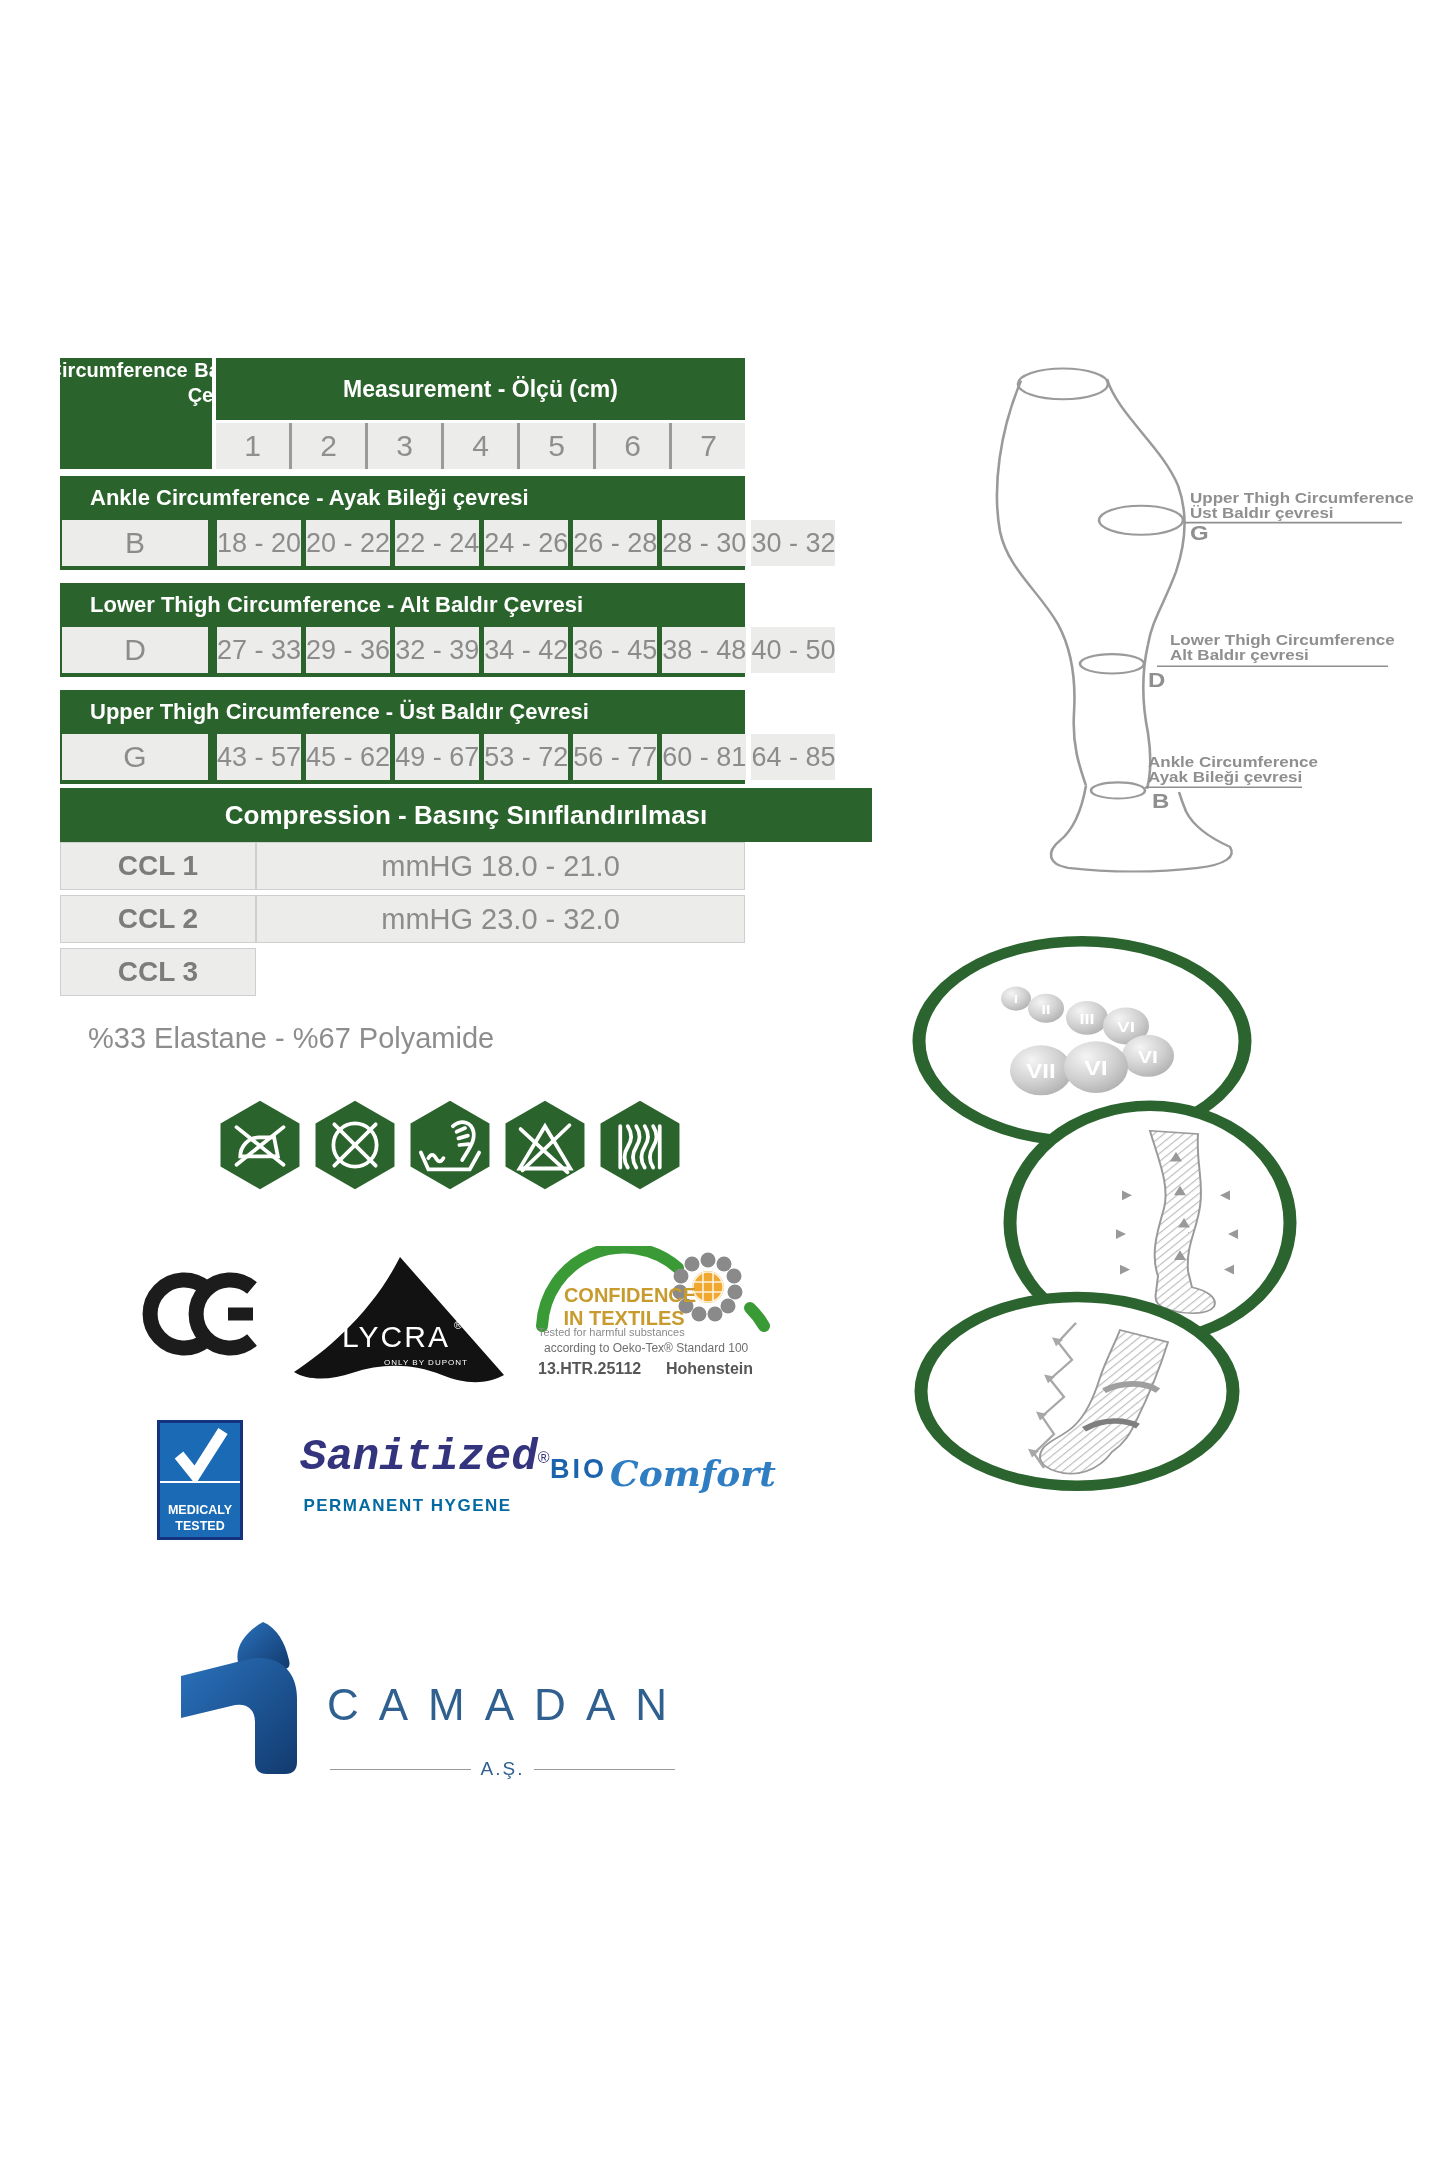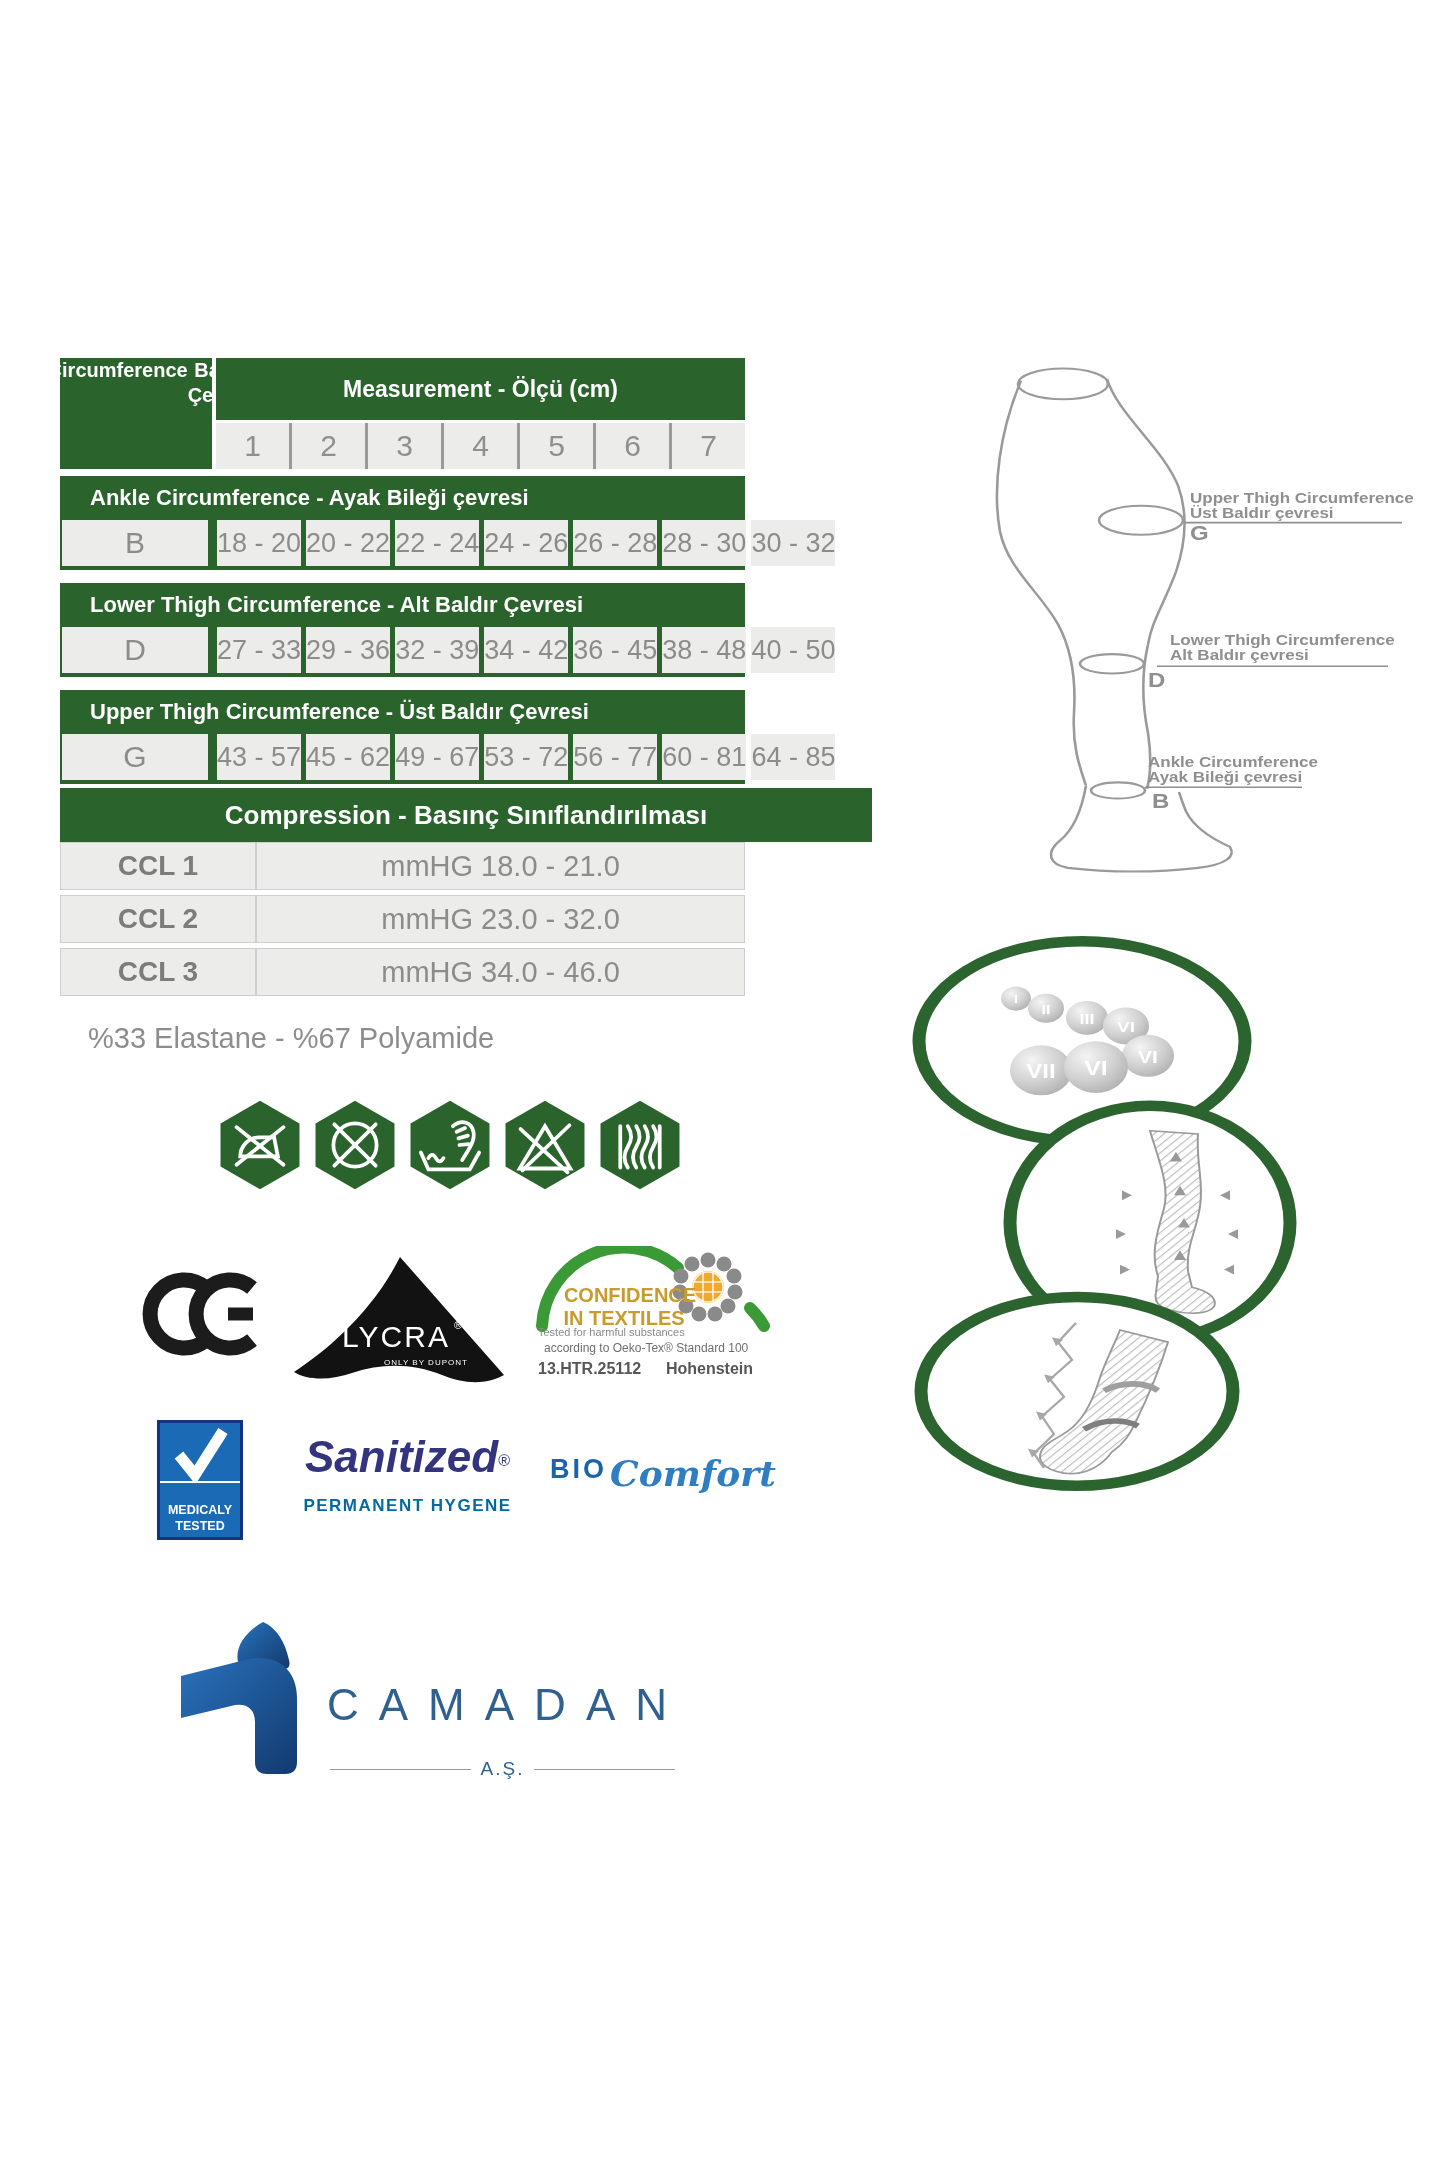--- a/index.html
+++ b/index.html
@@ -43,21 +43,21 @@
   .oeko-txt .t1{font-size:11px;color:#8a8a8a}
   .oeko-txt .t2{font-size:12px;color:#6e6e6e;margin-top:3px;padding-left:6px}
   .oeko-txt .t3{display:flex;justify-content:space-between;margin-top:5px;
                 font-size:16px;font-weight:bold;color:#565656}
   .med{position:absolute;left:157px;top:1420px;width:86px;height:120px;background:#1a6ab5;
        border:3px solid #15327f;box-sizing:border-box;display:flex;flex-direction:column}
   .med .chk{flex:1;display:flex;align-items:center;justify-content:center}
   .med .cap{border-top:2px solid #fff;padding:20px 0 5px;text-align:center;color:#fff;
             font-weight:bold;font-size:12.5px;line-height:1.25}
   .sani{position:absolute;left:300px;top:1432px;width:215px;text-align:center}
-  .sani .name{font-family:Liberation Sans, sans-serif;font-style:italic;font-weight:bold;
+  .sani .name{font-family:Liberation Mono, monospace;font-style:italic;font-weight:bold;
               font-size:44px;color:#34347e}
   .sani .reg{font-size:16px;vertical-align:super;color:#34347e}
   .sani .tag{font-size:17px;font-weight:bold;letter-spacing:1.5px;color:#0369a1;margin-top:14px}
   .bio{position:absolute;left:550px;top:1452px;white-space:nowrap}
   .bio .b{font-size:27px;font-weight:bold;letter-spacing:3px;color:#1b64ad;vertical-align:8px}
   .bio .c{font-family:"DejaVu Serif",serif;font-style:italic;font-weight:bold;
           font-size:36px;color:#2f7dc2;margin-left:3px}
 
   
   .brand-name{position:absolute;left:327px;top:1680px;font-size:44px;letter-spacing:20px;
@@ -136,21 +136,20 @@
     <div class="cmp-row" style="top:484px">
       <div class="cl">CCL 1</div>
       <div class="cv">mmHG 18.0 - 21.0</div>
     </div>
     <div class="cmp-row" style="top:537px">
       <div class="cl">CCL 2</div>
       <div class="cv">mmHG 23.0 - 32.0</div>
     </div>
     <div class="cmp-row" style="top:590px">
       <div class="cl">CCL 3</div>
-      <div class="cv">mmHG 34.0 - 46.0</div>
     </div>
   </div>
 
   <div class="material">%33 Elastane - %67 Polyamide</div>
 
   <div class="care">
     <svg class="hex" viewBox="0 0 90 100">
       <polygon points="45,3 87,27 87,73 45,97 3,73 3,27" fill="#2b632c"></polygon>
       <g stroke="#fff" stroke-width="4" fill="none" stroke-linecap="round">
         <path d="M24,62 C24,52 32,42 44,42 L60,42 L64,62 Z"></path>

